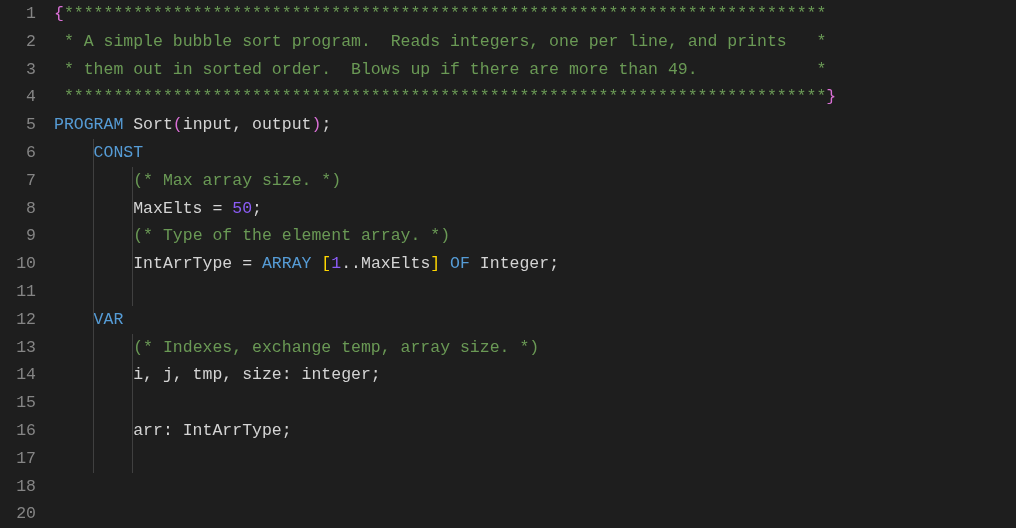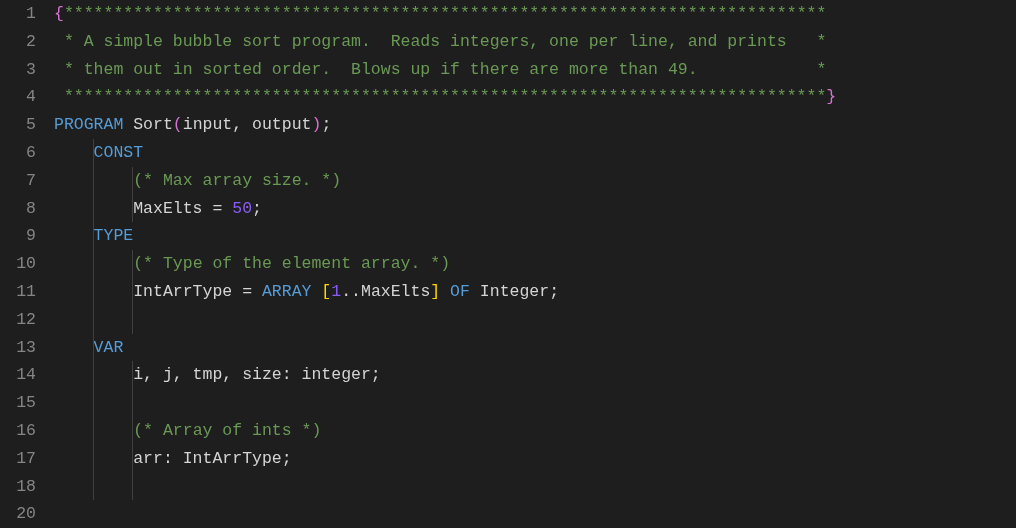--- a/index.html
+++ b/index.html
@@ -84,24 +84,23 @@
     </div>
   <div class="code">
       <div class="line"><span class="tok-brace">{</span><span class="tok-comment">*****************************************************************************</span></div>
       <div class="line"><span class="tok-comment"> * A simple bubble sort program.  Reads integers, one per line, and prints   *</span></div>
       <div class="line"><span class="tok-comment"> * them out in sorted order.  Blows up if there are more than 49.            *</span></div>
       <div class="line"><span class="tok-comment"> *****************************************************************************</span><span class="tok-brace">}</span></div>
       <div class="line"><span class="tok-keyword">PROGRAM</span><span class="tok-ident"> Sort</span><span class="tok-paren">(</span><span class="tok-ident">input</span><span class="tok-punct">, </span><span class="tok-ident">output</span><span class="tok-paren">)</span><span class="tok-punct">;</span></div>
       <div class="line"><div class="guide g1"></div><span class="tok-ident">    </span><span class="tok-keyword">CONST</span></div>
       <div class="line"><div class="guide g1"></div><div class="guide g2"></div><span class="tok-ident">        </span><span class="tok-comment">(* Max array size. *)</span></div>
       <div class="line"><div class="guide g1"></div><div class="guide g2"></div><span class="tok-ident">        MaxElts = </span><span class="tok-number">50</span><span class="tok-punct">;</span></div>
-      <div class="line"><div class="guide g1"></div><span class="tok-ident">    </span><span class="tok-keyword">TYPE</span></div>
       <div class="line"><div class="guide g1"></div><div class="guide g2"></div><span class="tok-ident">        </span><span class="tok-comment">(* Type of the element array. *)</span></div>
       <div class="line"><div class="guide g1"></div><div class="guide g2"></div><span class="tok-ident">        IntArrType = </span><span class="tok-keyword">ARRAY</span><span class="tok-ident"> </span><span class="tok-bracket">[</span><span class="tok-number">1</span><span class="tok-punct">..</span><span class="tok-ident">MaxElts</span><span class="tok-bracket">]</span><span class="tok-ident"> </span><span class="tok-keyword">OF</span><span class="tok-ident"> Integer</span><span class="tok-punct">;</span></div>
       <div class="line"><div class="guide g1"></div><div class="guide g2"></div></div>
       <div class="line"><div class="guide g1"></div><span class="tok-ident">    </span><span class="tok-keyword">VAR</span></div>
+      <div class="line"><div class="guide g1"></div><div class="guide g2"></div><span class="tok-ident">        </span><span class="tok-comment">(* Indexes, exchange temp, array size. *)</span></div>
       <div class="line"><div class="guide g1"></div><div class="guide g2"></div><span class="tok-ident">        i, j, tmp, size: integer;</span></div>
       <div class="line"><div class="guide g1"></div><div class="guide g2"></div></div>
-      <div class="line"><div class="guide g1"></div><div class="guide g2"></div><span class="tok-ident">        </span><span class="tok-comment">(* Array of ints *)</span></div>
       <div class="line"><div class="guide g1"></div><div class="guide g2"></div><span class="tok-ident">        arr: IntArrType;</span></div>
       <div class="line"><div class="guide g1"></div><div class="guide g2"></div></div>
     </div>
 </div>
 
 </body></html>

